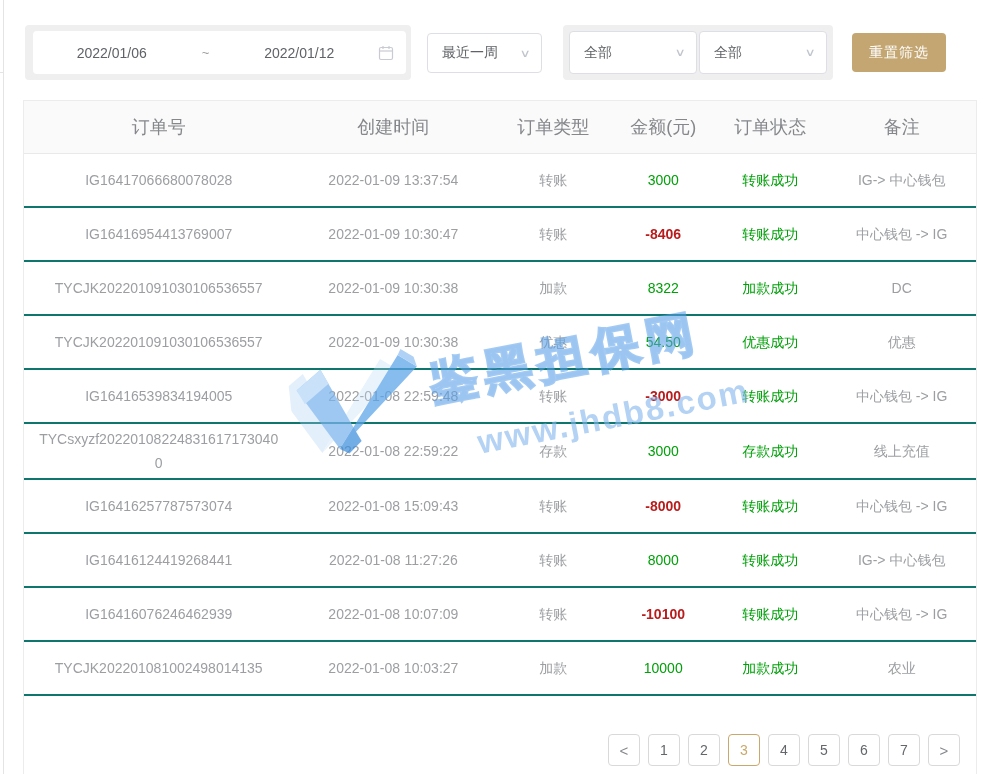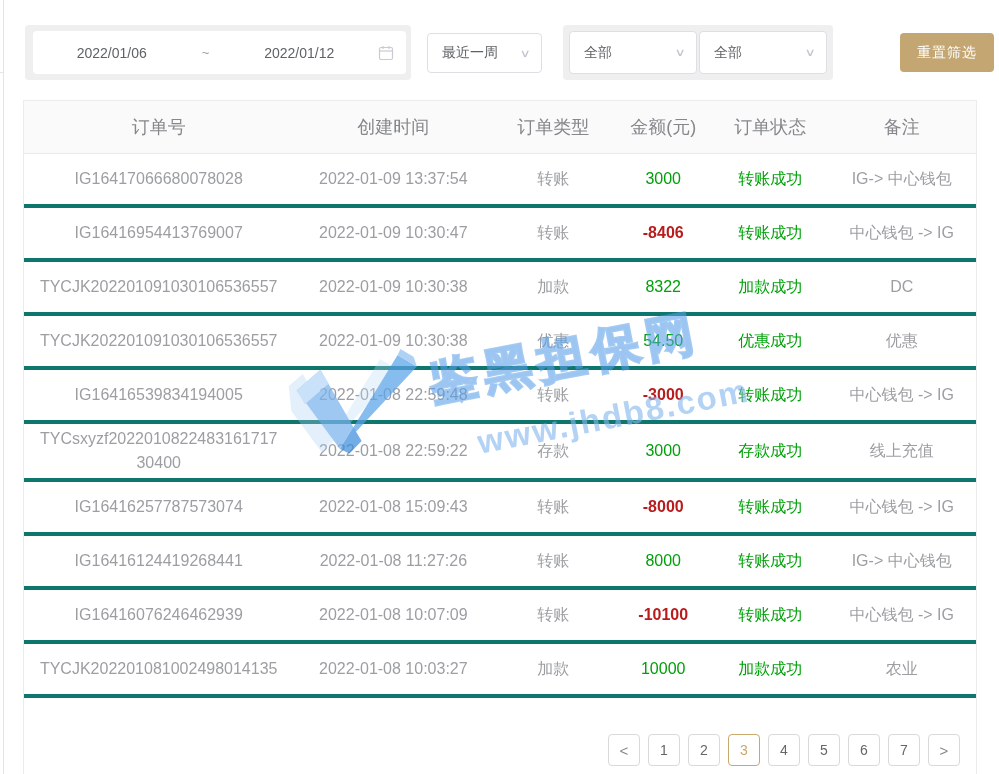--- a/index.html
+++ b/index.html
@@ -19,32 +19,32 @@
   .cal-icon { width:16px; height:16px; flex:0 0 16px; }
   .select { position:absolute; background:#fff; border:1px solid #DDDFE5; border-radius:4px;
     display:flex; align-items:center; justify-content:space-between;
     font-size:14px; color:#5F6266; padding:0 12px 0 14px; cursor:pointer; }
   .sel-week { left:427px; top:33px; width:115px; height:40px;text-align:right; }
   .chev { color:#C0C4CC; font-size:11px; transform:scaleX(1.4); }
   .sel-wrap { left:563px; top:25px; width:270px; height:55px; padding:6px; display:flex; gap:2px; }
   .sel-in { position:relative; flex:1; height:43px; left:auto; top:auto; }
   .reset-btn { position:absolute; left:852px; top:33px; width:94px; height:39px;
     background:#C3A672; border:none; border-radius:4px; color:#fff; font-size:14px;
-    letter-spacing:1px; cursor:pointer;margin-left:48px; }
+    letter-spacing:1px; cursor:pointer; }
 
   
   .card { position:absolute; left:23px; top:100px; width:954px; height:674px;
     background:#fff; border:1px solid #ECECEC; border-bottom:none; }
   .tr, .thead { display:grid;
     grid-template-columns:28.3% 21% 12.6% 10.5% 12% 15.6%;
     align-items:center; }
   .thead { height:53px; background:#FAFAFA; border-bottom:1px solid #E9E9E9;
     font-size:18px; color:#85878B; }
   .th { text-align:center; }
-  .tr { min-height:54px; border-bottom:4px solid #0f766e; font-size:16px; color:#9C9EA2;
+  .tr { min-height:54px; border-bottom:2px solid #0f766e; font-size:14px; color:#9C9EA2;
     line-height:24px; padding:3px 0; }
   .td { text-align:center; word-break:break-all; padding:0 14px; }
   .td.amount.pos { color:#00A009; }
   .td.amount.neg { color:#b91c1c;font-weight:bold; }
   .td.status { color:#00A009; }
 
   
   .pager { position:absolute; right:16px; top:633px; display:flex; gap:8px; }
   .pg { min-width:32px; height:32px; background:#fff; border:1px solid #D9D9D9;
     border-radius:4px; font-size:14px; color:#63666A; display:flex; align-items:center;

